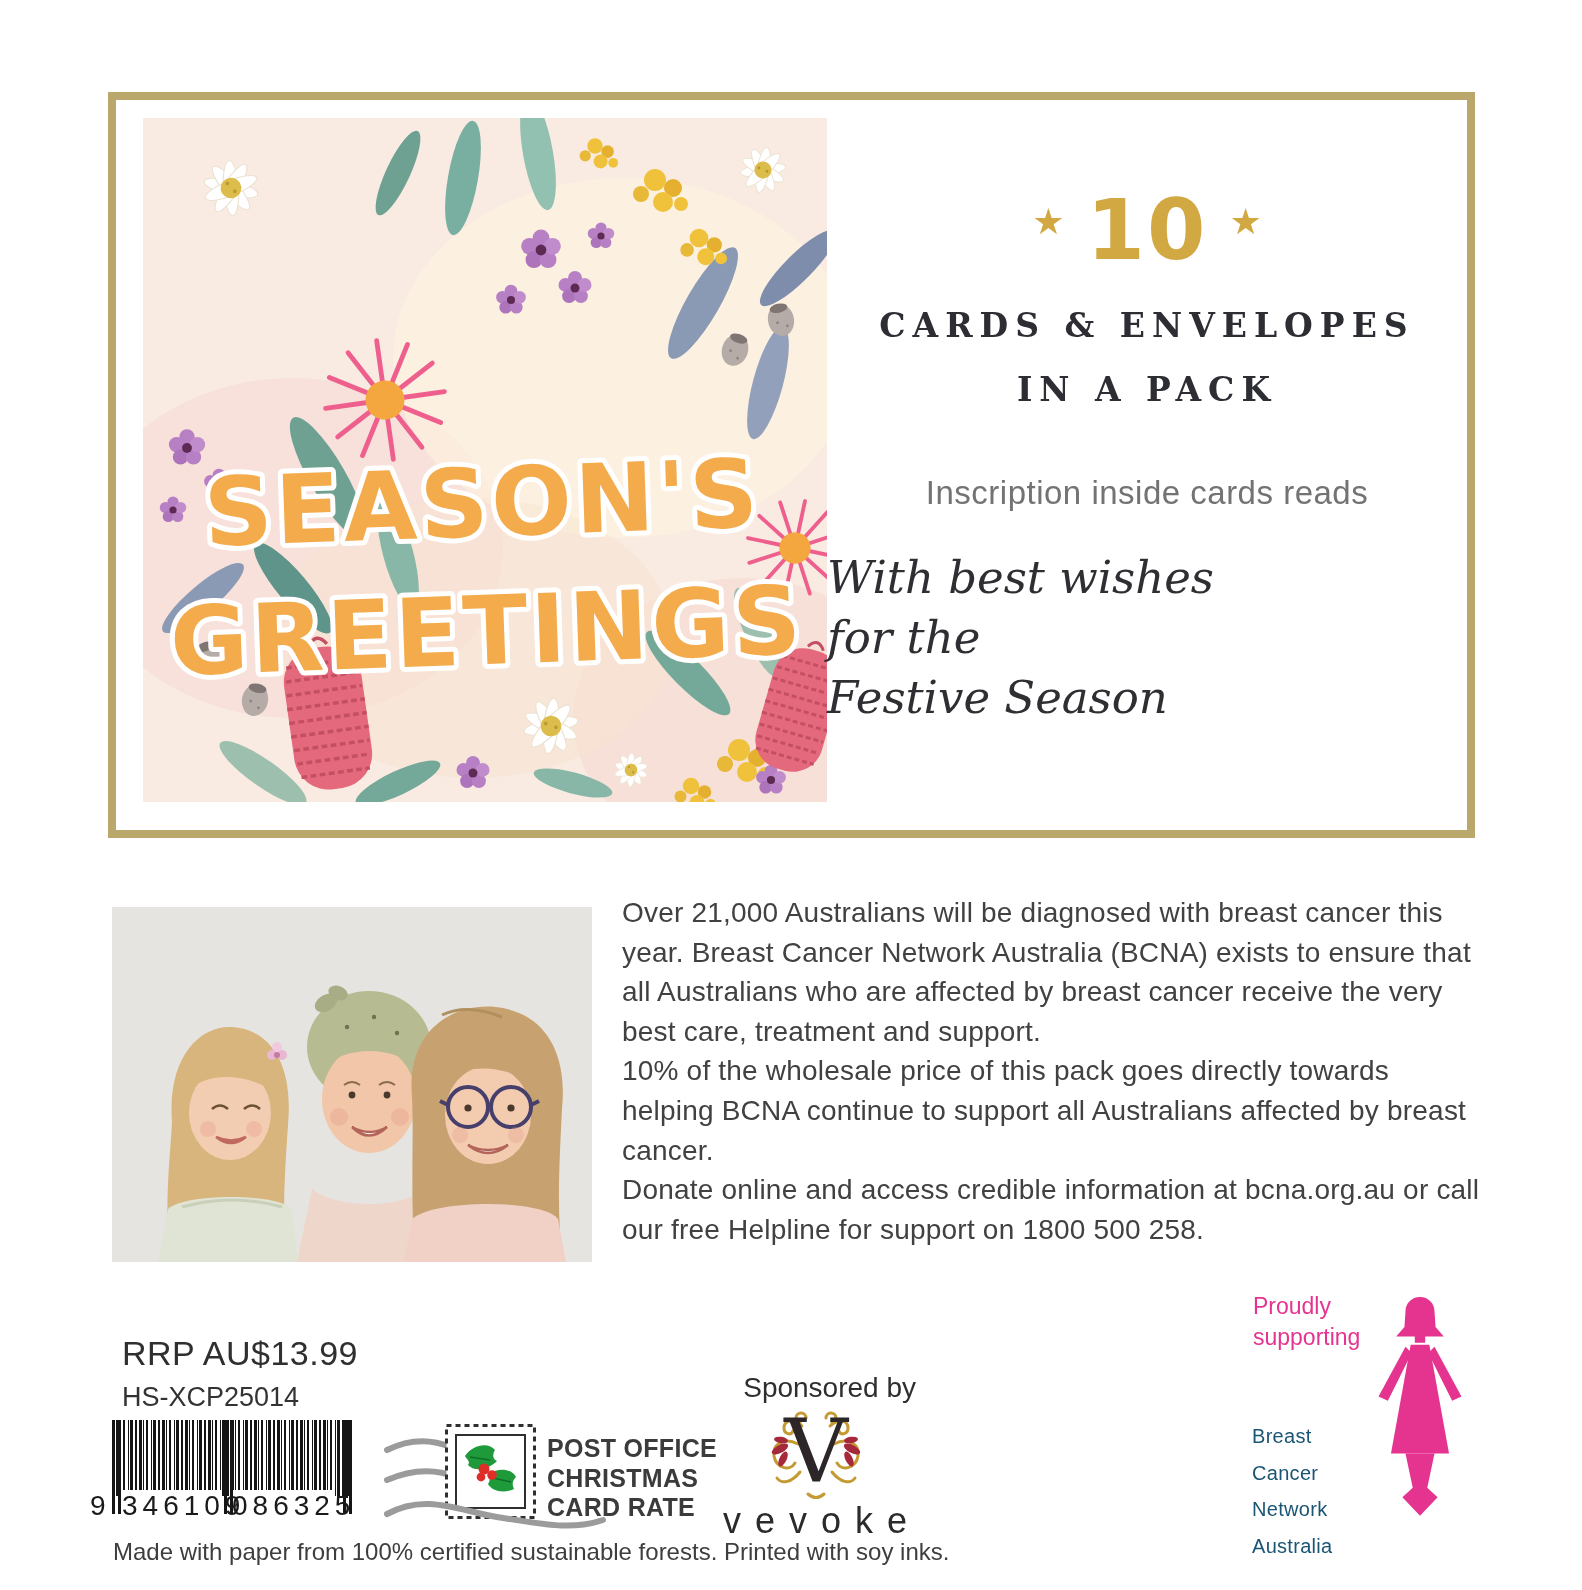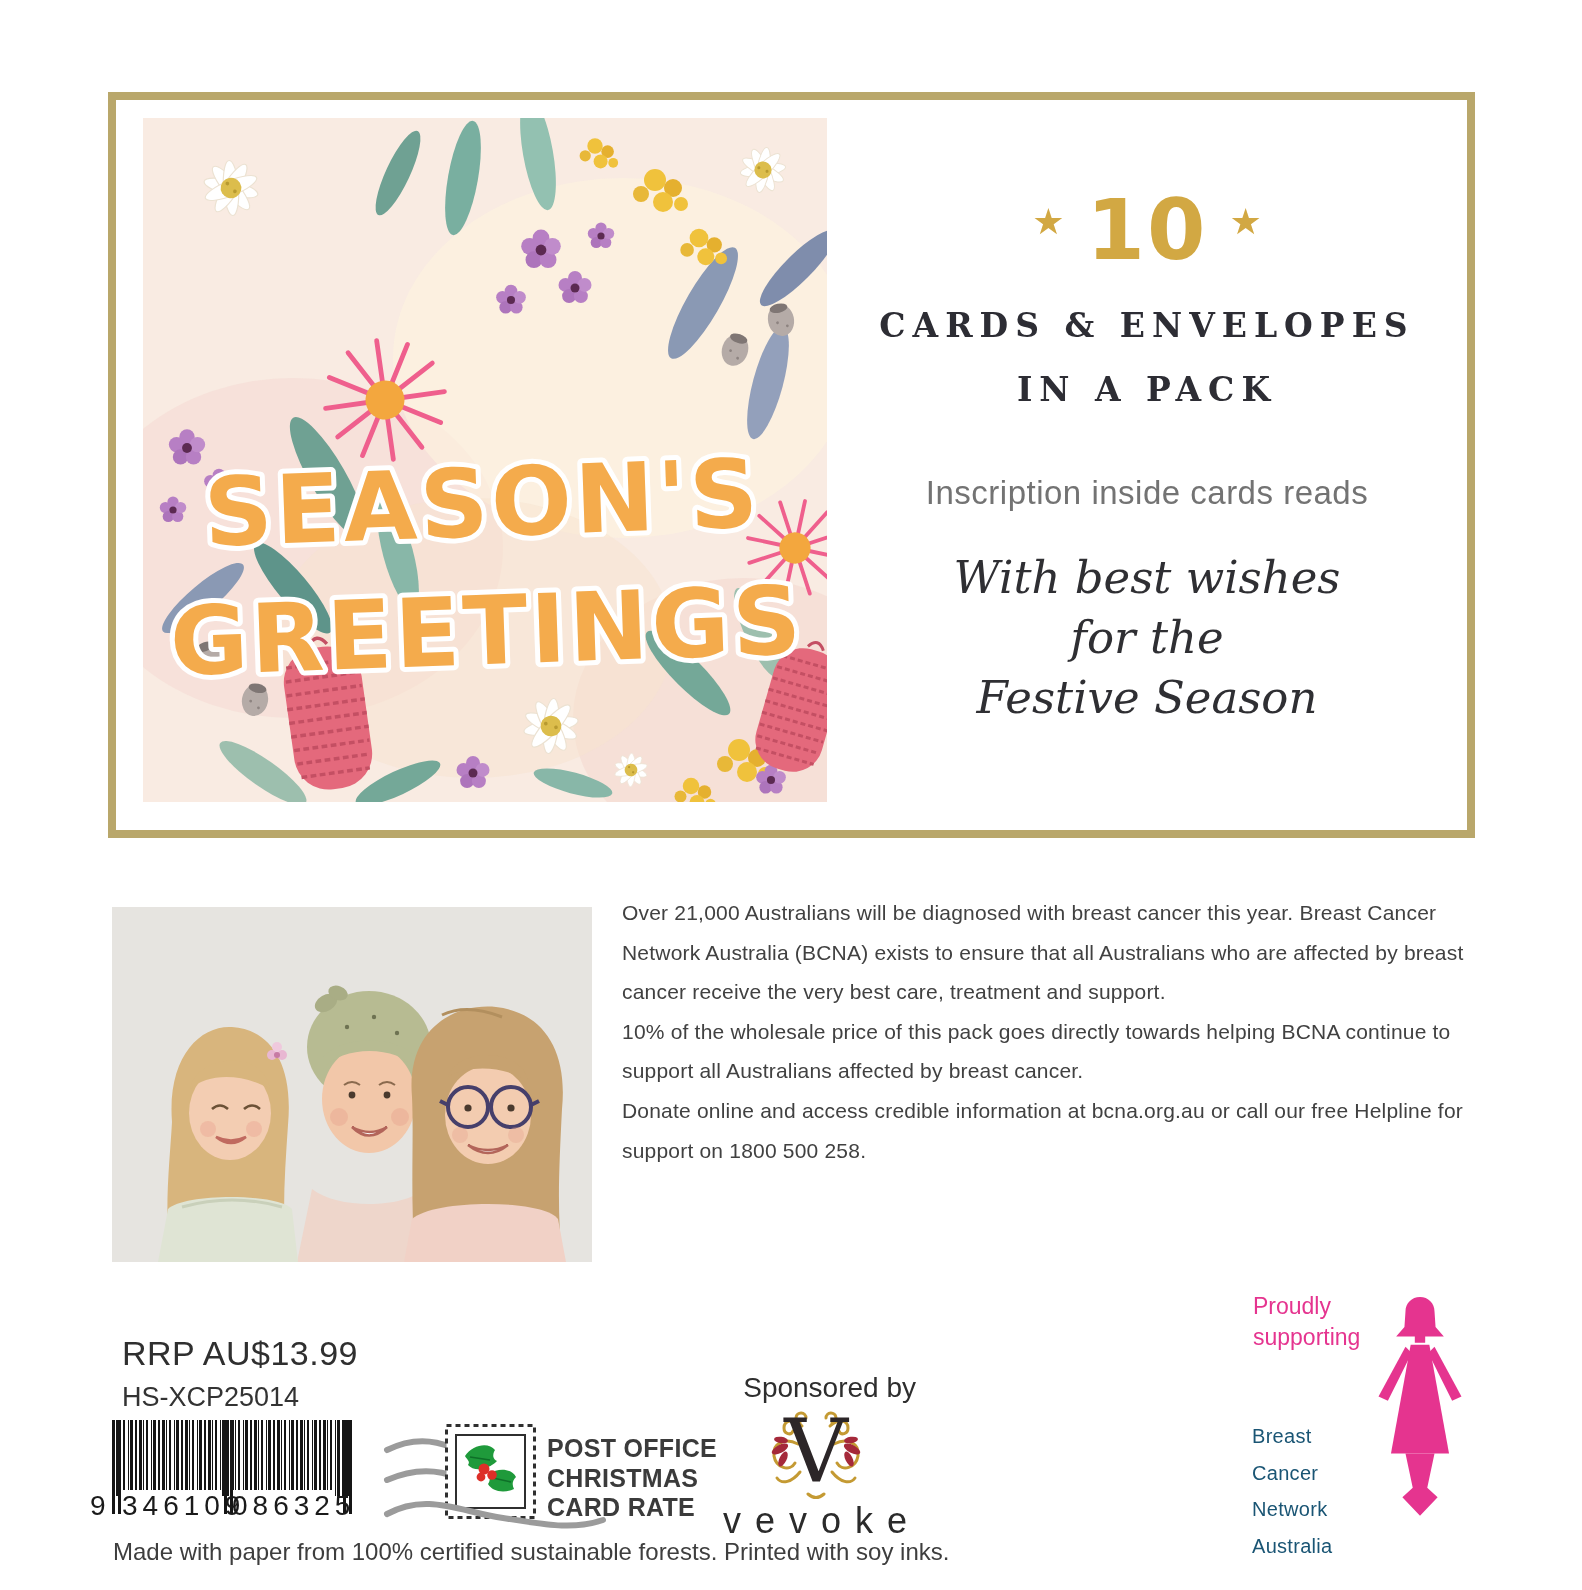--- a/index.html
+++ b/index.html
@@ -28,29 +28,29 @@
     font-family:"DejaVu Serif","Liberation Serif",serif;font-weight:bold;
     font-size:33px;color:#2d2d34;letter-spacing:7px;
   }
   .slab-1{top:206px;}
   .slab-2{top:270px;}
   .inscription-label{
     position:absolute;left:0;top:374px;width:100%;text-align:center;
     font-size:33px;color:#737373;letter-spacing:.5px;
   }
   .inscription-script{
-    position:absolute;left:0;top:448px;width:100%;text-align:center;
+    position:absolute;left:0;top:448px;width:100%;
     font-family:"DejaVu Serif","Liberation Serif",serif;font-style:italic;
     font-size:45px;line-height:60px;color:#2f2f33;
   }
   
   .photo{position:absolute;left:112px;top:907px;width:480px;height:355px;}
   .bcna-paragraphs{
     position:absolute;left:622px;top:893px;width:862px;
-    font-size:21px;line-height:39.6px;color:#414141;letter-spacing:.2px;
+    font-size:28px;line-height:39.6px;color:#414141;letter-spacing:.2px;
   }
   .bcna-paragraphs p{margin:0;}
   
   .rrp{position:absolute;left:122px;top:1334px;font-size:34px;color:#2f2f2f;letter-spacing:.5px;}
   .sku{position:absolute;left:122px;top:1382px;font-size:27px;color:#333333;}
   .barcode{position:absolute;left:100px;top:1420px;width:260px;height:106px;}
   .bc-bars{
     position:absolute;left:12px;top:0;width:238px;height:76px;
     background:repeating-linear-gradient(90deg,
       #151515 0 2px,#ffffff 2px 4px,#151515 4px 7px,#ffffff 7px 8px,

